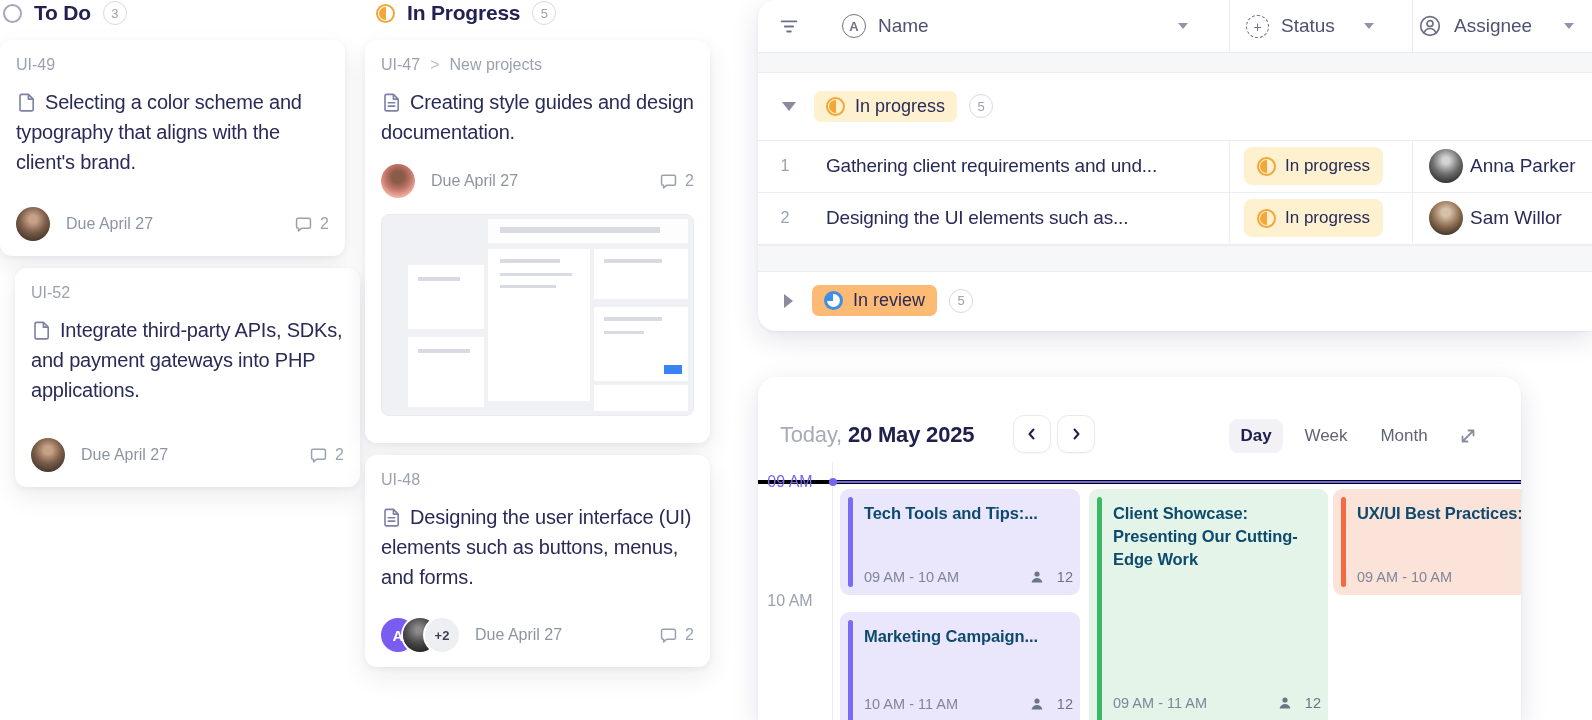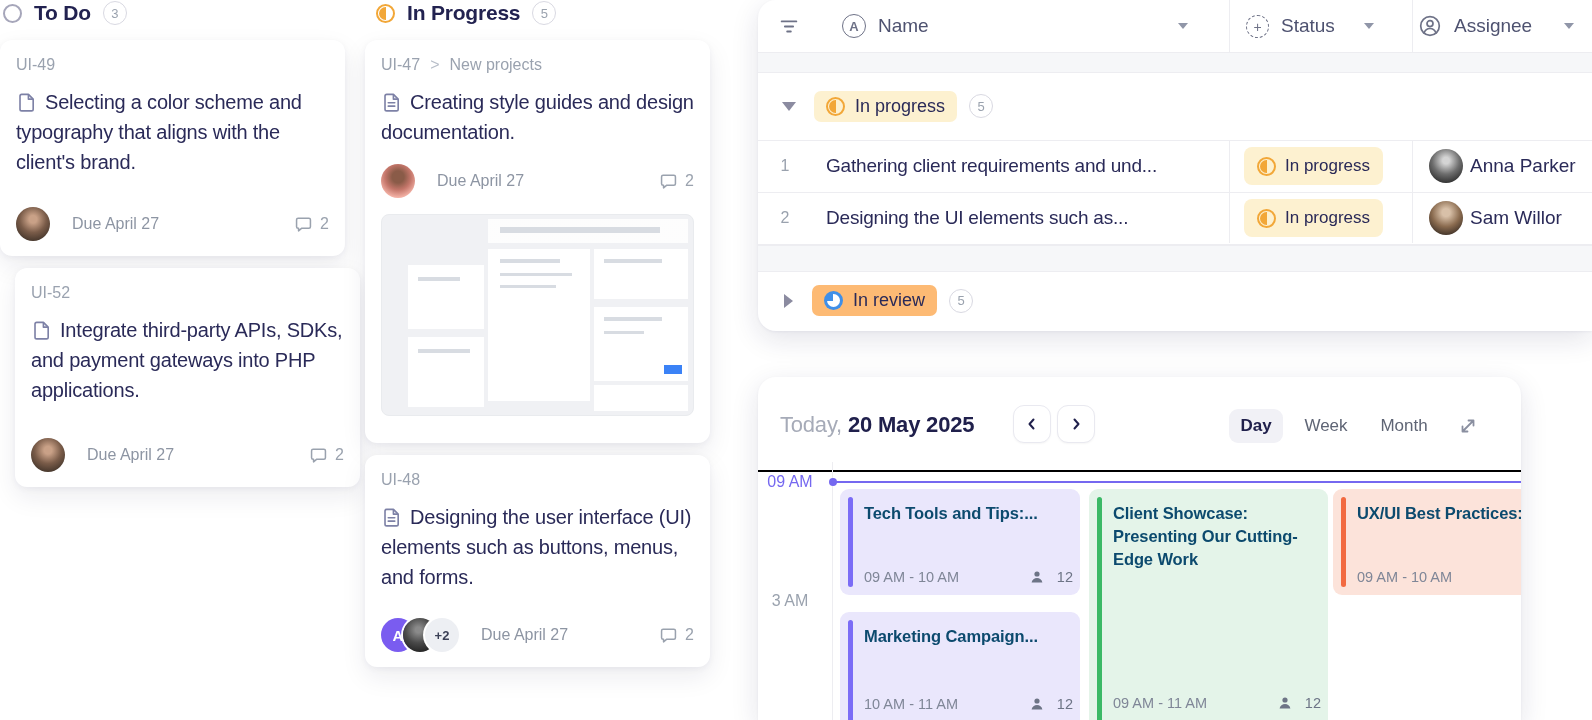--- a/index.html
+++ b/index.html
@@ -31,21 +31,21 @@
   .col-title{font-size:21px;font-weight:800;color:#222250;letter-spacing:-0.2px;}
   .ring-icon{box-sizing:border-box;width:19px;height:19px;border:2.5px solid #a6a6ba;border-radius:50%;}
   .kcard{
     position:absolute;box-sizing:border-box;background:#fff;border-radius:12px;padding:16px;
     box-shadow:0 2px 6px rgba(25,25,70,.05),0 10px 26px rgba(25,25,70,.08);
   }
   .kcard-id{font-size:16px;color:#9aa2af;display:flex;align-items:center;gap:10px;}
   .kcard-sep{color:#b7bdc8;}
   .kcard-title{font-size:20px;line-height:30px;font-weight:500;color:#2a2a58;letter-spacing:-0.2px;margin-top:13px;}
   .doc-icon{display:inline-block;vertical-align:-4px;margin-right:8px;color:#7d81a6;}
-  .kfoot{display:flex;align-items:center;gap:22px;}
+  .kfoot{display:flex;align-items:center;gap:16px;}
   .kfoot.pinned{position:absolute;left:16px;right:16px;bottom:15px;}
   .kfoot.flow{margin-top:17px;}
   .due{font-size:16px;color:#8d95a3;}
   .comments{margin-left:auto;display:flex;align-items:center;gap:7px;color:#9aa2ae;font-size:16px;}
   .stack{display:flex;align-items:center;}
   .stack .avatar{box-shadow:0 0 0 2px #fff;}
   .stack .ov{margin-left:-12px;}
   .av-letter{background:#7a5cf0;color:#fff;display:flex;align-items:center;justify-content:center;font-size:15px;font-weight:700;}
   .av-plus{background:#edeff3;color:#3c4157;display:flex;align-items:center;justify-content:center;font-size:13px;font-weight:700;}
   .thumb{
@@ -99,21 +99,21 @@
   .schip{position:absolute;left:486px;top:7px;height:38px;box-sizing:border-box;display:flex;align-items:center;gap:9px;
     background:#fdf1d0;border-radius:8px;padding:0 13px;font-size:17px;font-weight:500;color:#2a2a58;}
   .trow .avatar{position:absolute;left:671px;top:9px;}
   .trow .aname{position:absolute;left:712px;top:0;height:100%;display:flex;align-items:center;font-size:19px;color:#2a2a58;}
 
   
   .cpanel{
     position:absolute;left:758px;top:377px;width:763px;height:343px;background:#fff;overflow:hidden;
     border-radius:18px 18px 0 0;box-shadow:0 8px 28px rgba(25,25,70,.12),0 1px 3px rgba(25,25,70,.05);
   }
-  .chead{position:absolute;left:0;top:8px;right:0;height:85px;border-bottom:2px solid #000000;}
+  .chead{position:absolute;left:0;top:18px;right:0;height:85px;border-bottom:4px solid #000000;}
   .ctitle{position:absolute;left:22px;top:27px;font-size:22px;letter-spacing:-0.2px;}
   .ctitle .muted{color:#a6abb8;font-weight:400;}
   .ctitle .date{color:#20204c;font-weight:800;margin-left:6px;}
   .navbtn{position:absolute;top:20px;width:38px;height:38px;box-sizing:border-box;border:1px solid #e9e9f0;border-radius:11px;
     background:#fff;display:flex;align-items:center;justify-content:center;box-shadow:0 1px 2px rgba(0,0,0,.04);}
   .tab{position:absolute;top:24px;height:34px;display:flex;align-items:center;justify-content:center;font-size:17px;color:#5f6575;border-radius:9px;}
   .tab.active{background:#f1f1f6;color:#20204c;font-weight:700;}
   .gutline{position:absolute;left:74px;top:85px;bottom:0;width:1px;background:#ededf1;}
   .tlabel{position:absolute;left:0;width:64px;text-align:center;font-size:16px;}
   .tlabel.now{color:#7568f0;}
@@ -336,21 +336,21 @@
       <div class="tab" style="left:613px;width:66px;">Month</div>
       <span style="position:absolute;left:700px;top:31px;">
         <svg width="20" height="20" viewBox="0 0 20 20" fill="none" stroke="#8a8fa0" stroke-width="1.8" stroke-linecap="round" stroke-linejoin="round">
             <path d="M4.5 15.5 15.5 4.5M10.5 4.5h5v5M9.5 15.5h-5v-5"></path>
           </svg>
       </span>
     </div>
 
     <div class="gutline"></div>
     <div class="tlabel now" style="top:96px;">09 AM</div>
-    <div class="tlabel plain" style="top:215px;">3 AM</div>
+    <div class="tlabel plain" style="top:215px;">10 AM</div>
     <div class="nowline"></div>
     <div class="nowdot"></div>
 
     <div class="event ev-purple" style="left:82px;top:112px;width:240px;height:106px;">
       <span class="bar"></span>
       <div class="etitle">Tech Tools and Tips:...</div>
       <div class="efoot" style="bottom:10px;">
         <span>09 AM - 10 AM</span>
         <span class="att">
           <svg width="14" height="14" viewBox="0 0 14 14" fill="#6d7486">

